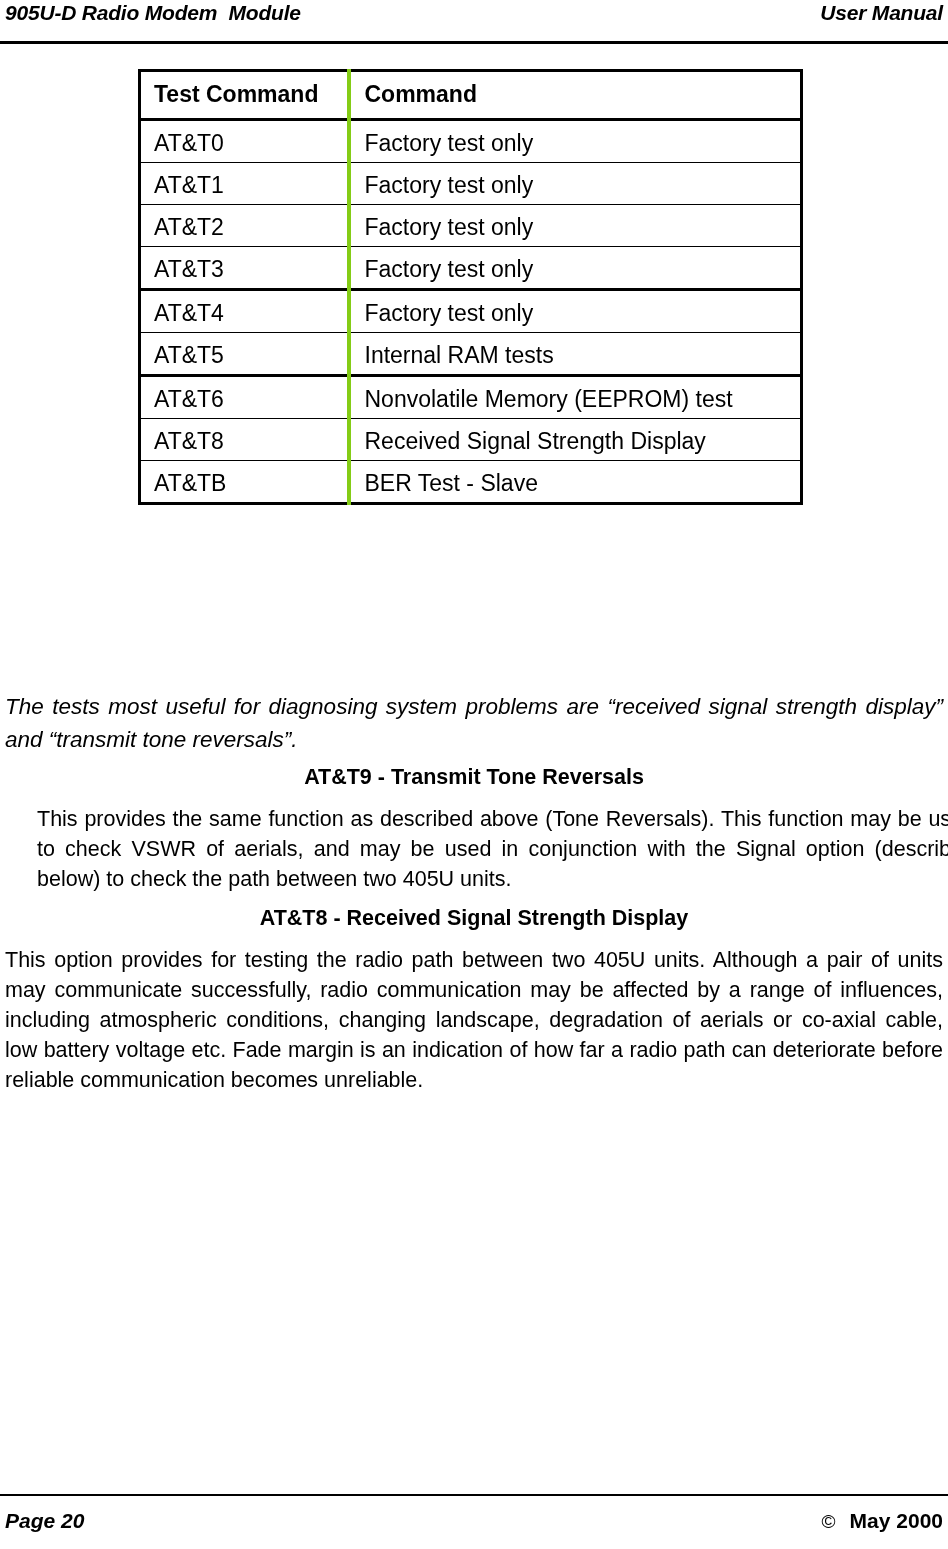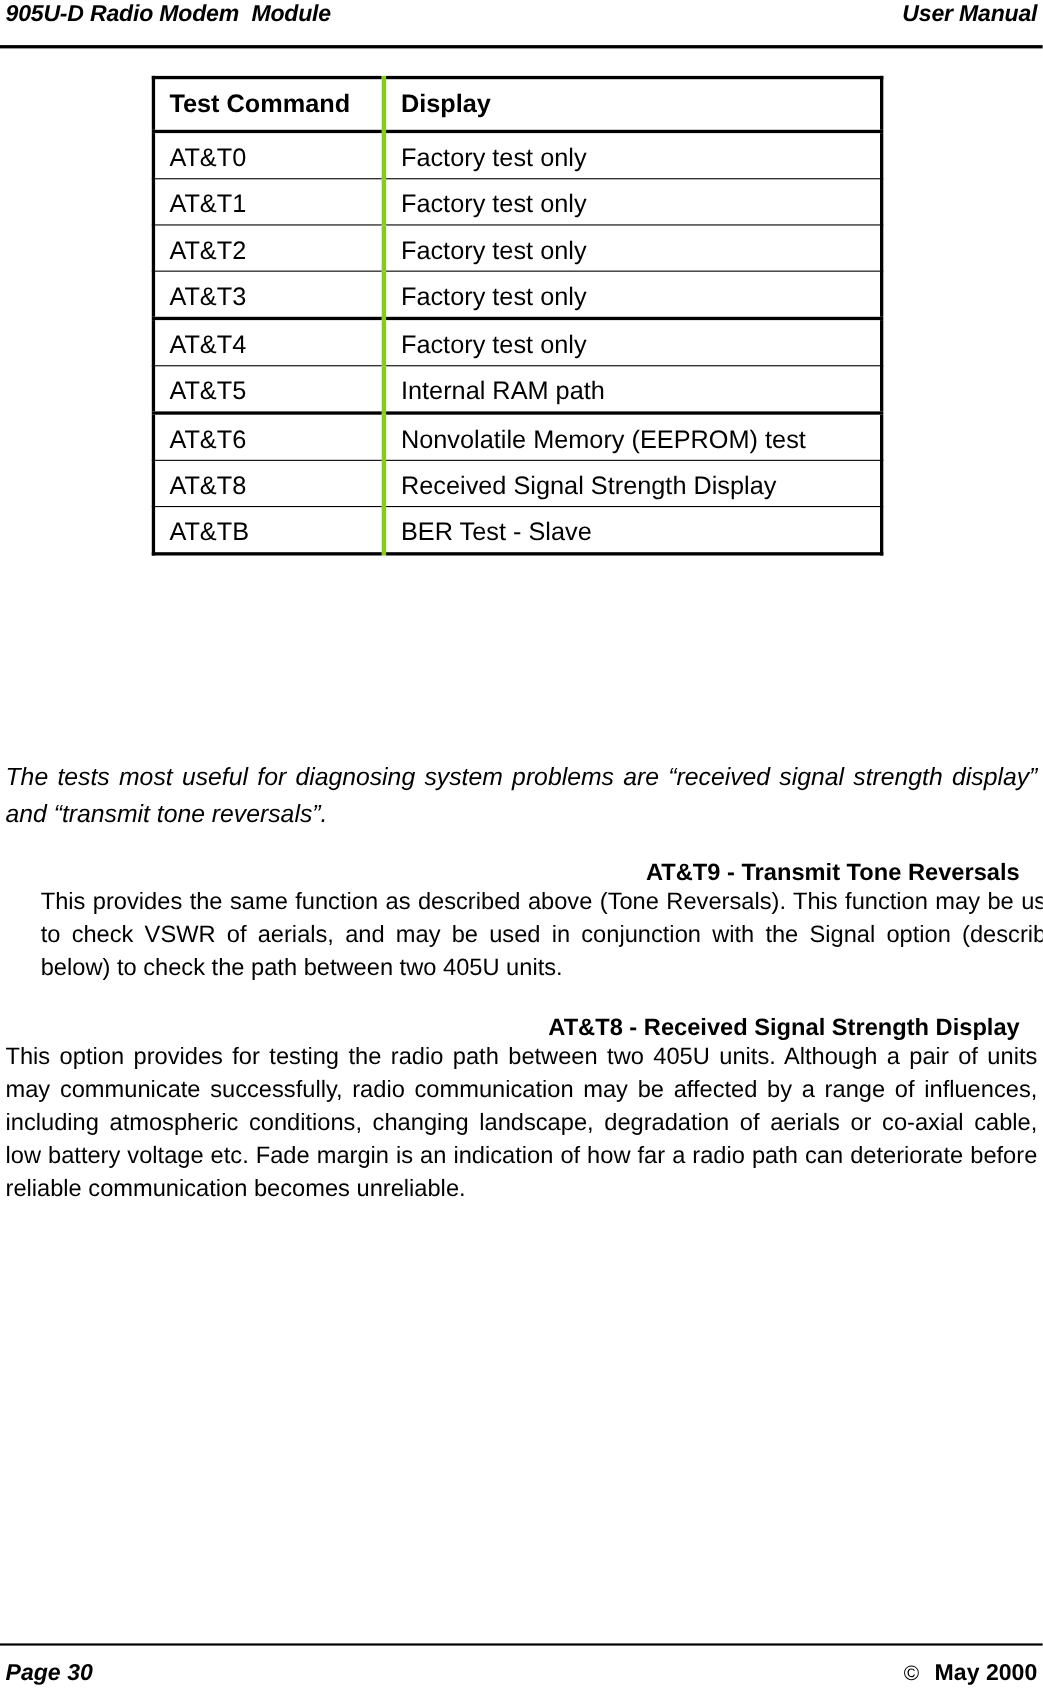--- a/index.html
+++ b/index.html
@@ -120,25 +120,25 @@
   }
   p.para-italic {
     margin: 0;
     font-size: 22.5px;
     font-style: italic;
     line-height: 33px;
     text-align: justify;
     text-justify: inter-word;
   }
   h3.subhead {
-    margin: 16px;
+    margin: 0;
     font-size: 21.5px;
     font-weight: bold;
     line-height: 28px;
-    text-align: right;
+    text-align: center;
     white-space: pre;
   }
 
   
   .footer-rule {
     position: absolute;
     left: 0px;
     top: 1494px;
     width: 948px;
     height: 2px;
@@ -195,21 +195,21 @@
       <colgroup>
         <col class="c1">
         <col class="c2">
       </colgroup>
       <thead>
         <tr class="rule-thick">
           <th>
             <div class="cell-pad">Test Command</div>
           </th>
           <th>
-            <div class="cell-pad2">Display</div>
+            <div class="cell-pad2">Command</div>
           </th>
         </tr>
       </thead>
       <tbody>
         <tr class="rule-thin">
           <td>
               <div class="cell-pad">AT&amp;T0</div>
             </td>
           <td>
               <div class="cell-pad2">Factory test only</div>
@@ -245,21 +245,21 @@
             </td>
           <td>
               <div class="cell-pad2">Factory test only</div>
             </td>
         </tr>
         <tr class="rule-thick">
           <td>
               <div class="cell-pad">AT&amp;T5</div>
             </td>
           <td>
-              <div class="cell-pad2">Internal RAM path</div>
+              <div class="cell-pad2">Internal RAM tests</div>
             </td>
         </tr>
         <tr class="rule-thin">
           <td>
               <div class="cell-pad">AT&amp;T6</div>
             </td>
           <td>
               <div class="cell-pad2">Nonvolatile Memory (EEPROM) test</div>
             </td>
         </tr>
@@ -297,20 +297,20 @@
       <h3 class="subhead">AT&amp;T8 - Received Signal Strength Display</h3>
     </div>
     <div class="body-block" style="top: 901px;">
       <p class="para">This option provides for testing the radio path between two 405U units. Although a pair of units may communicate successfully, radio communication may be affected by a range of influences, including atmospheric conditions, changing landscape, degradation of aerials or co-axial cable, low battery voltage etc. Fade margin is an indication of how far a radio path can deteriorate before reliable communication becomes unreliable.</p>
     </div>
 
   </div>
 
   <div class="footer-rule"></div>
   <div class="page-footer">
-    <div class="ftr-left">Page 30</div>
+    <div class="ftr-left">Page 20</div>
     <div class="ftr-right">
       <span class="ftr-copy">©</span>
       <span class="ftr-date">May 2000</span>
     </div>
   </div>
 
 </div>
 
 </body></html>

